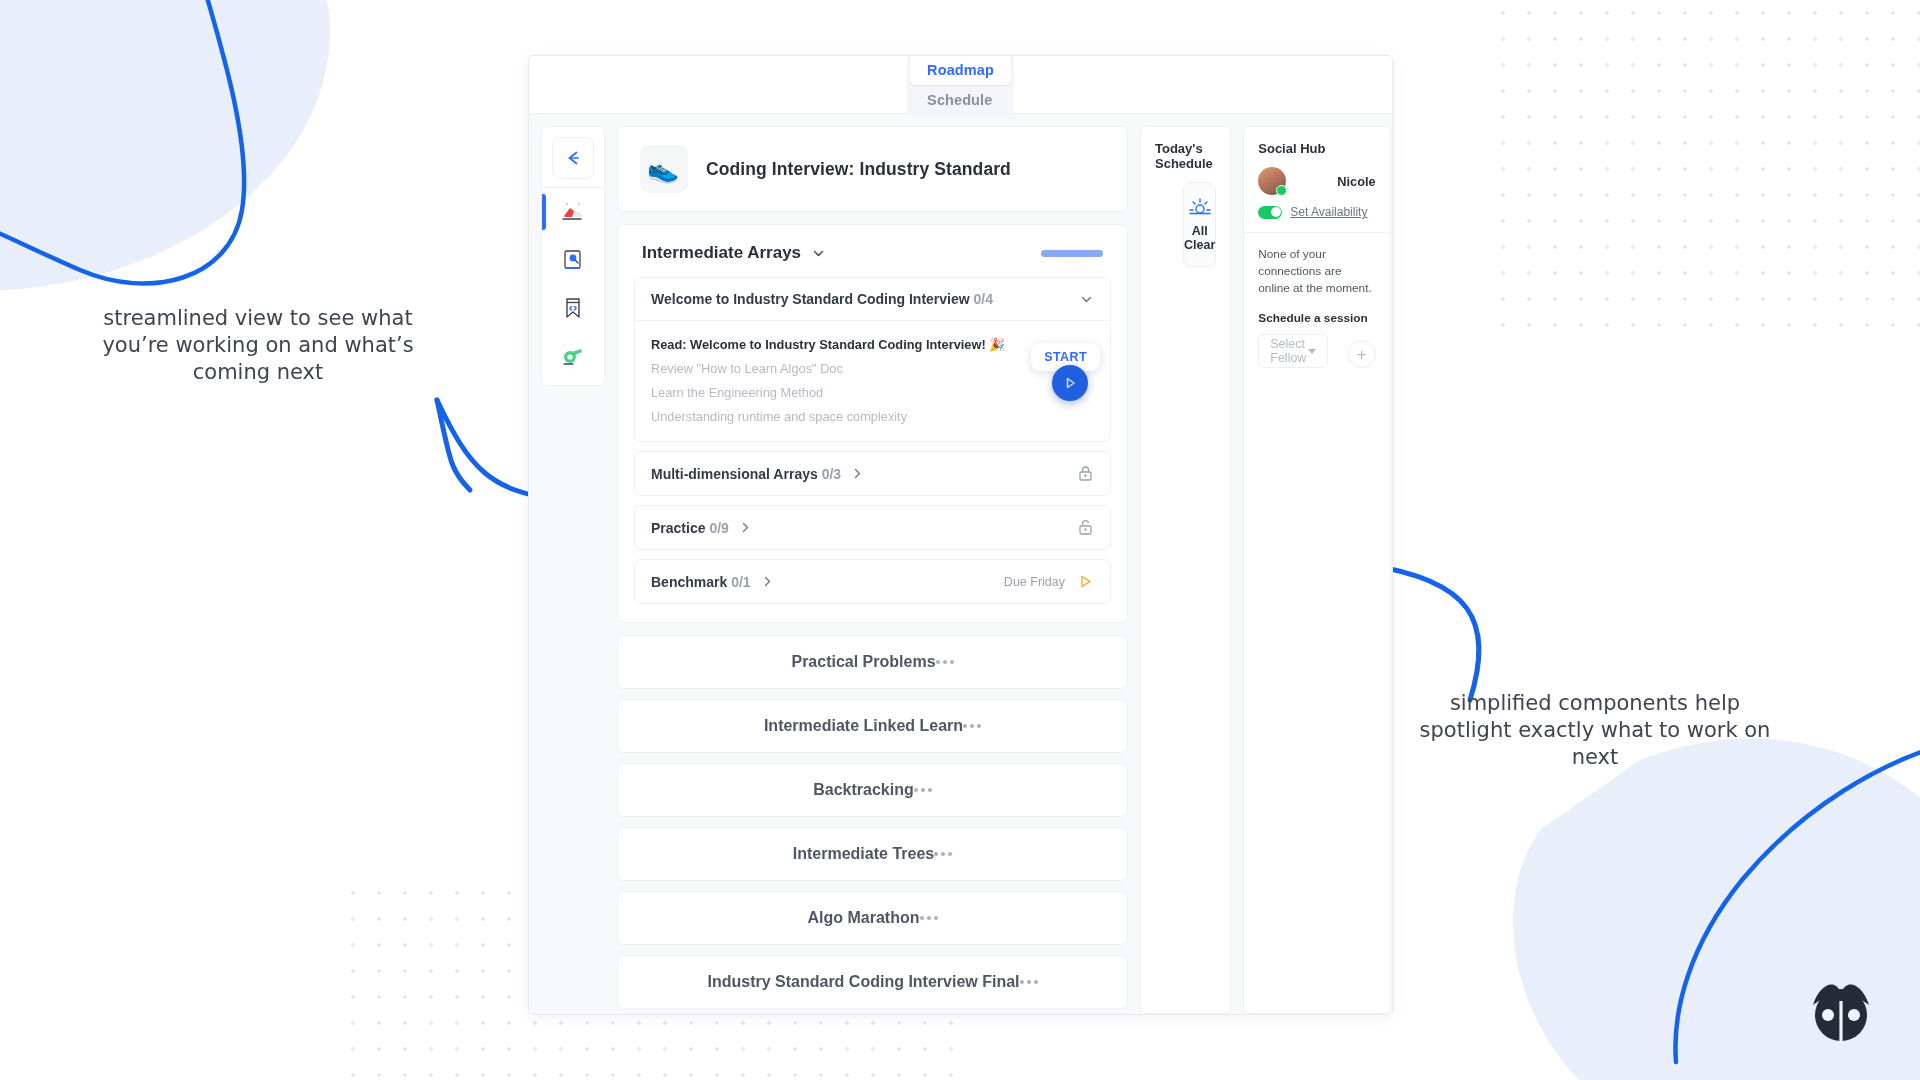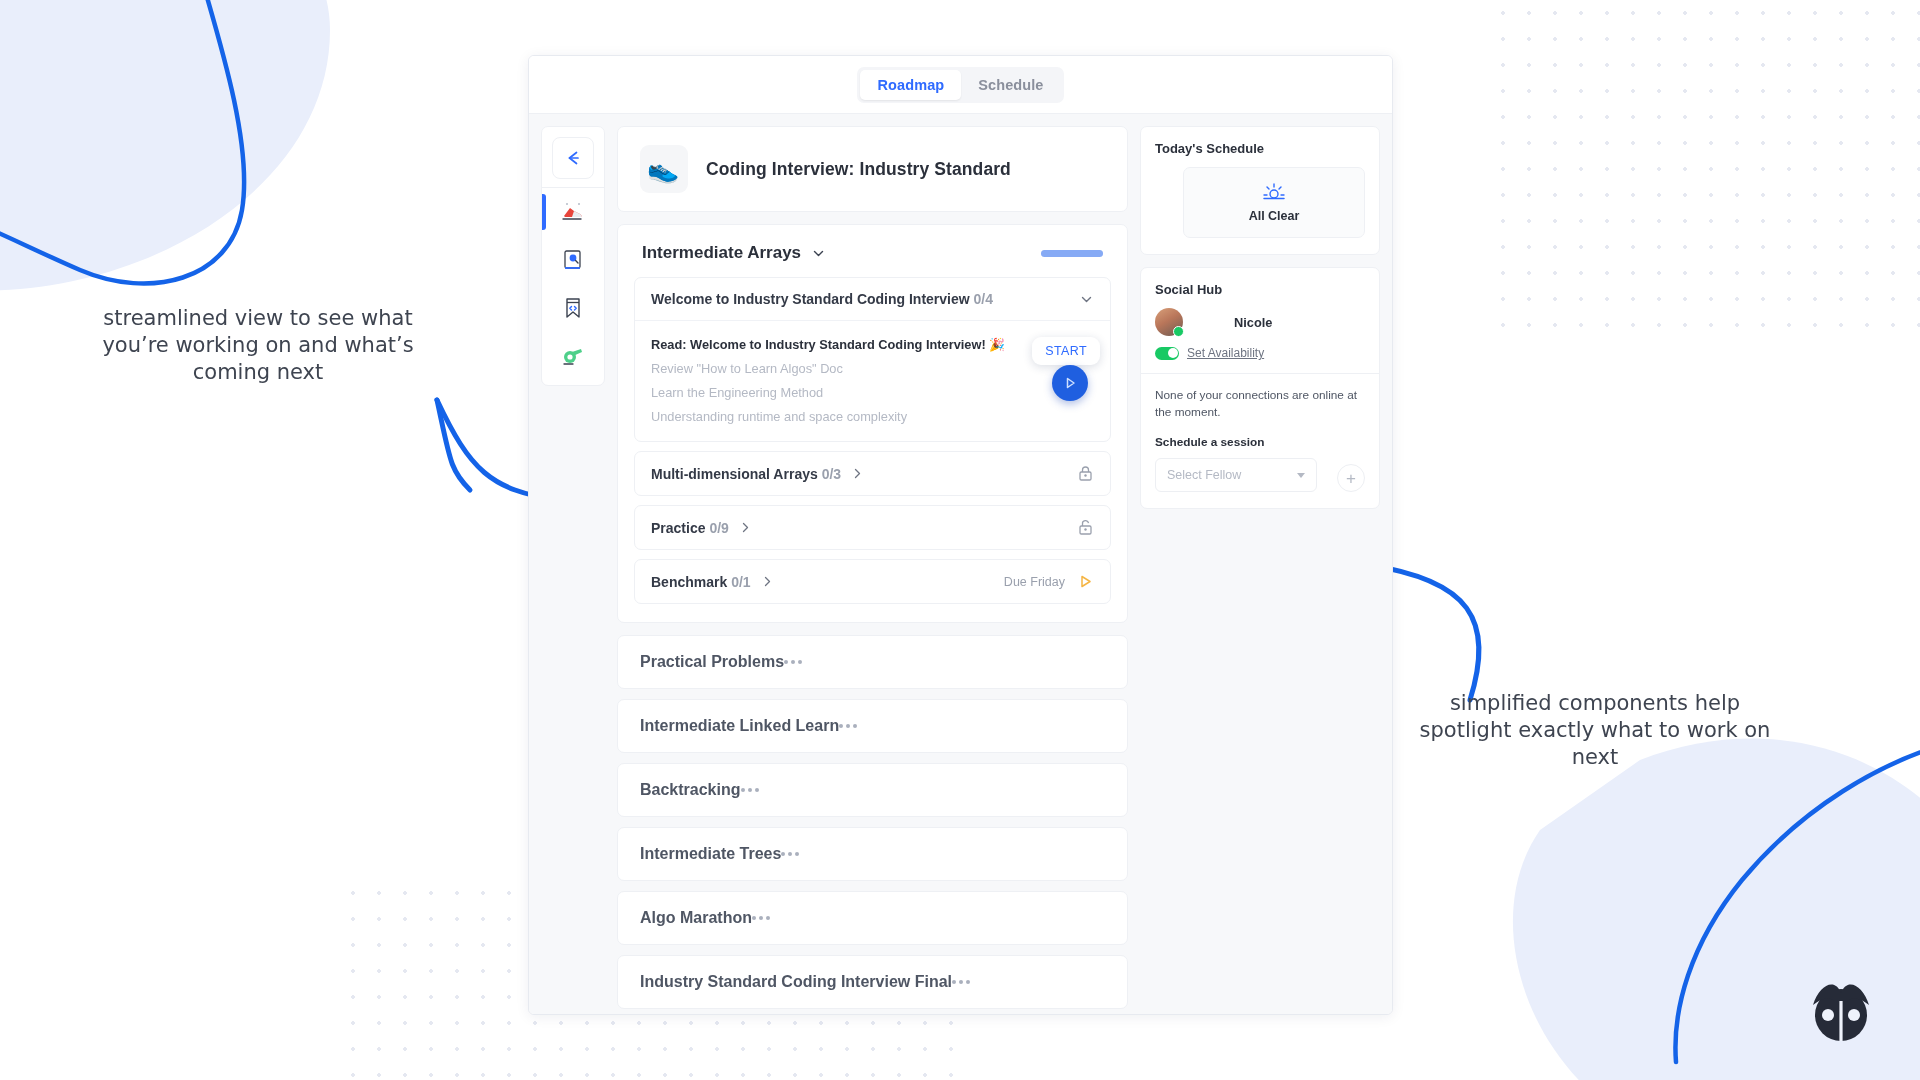--- a/index.html
+++ b/index.html
@@ -22,21 +22,21 @@
 
   
   .window {
     position: absolute; left: 528px; top: 55px; width: 865px; height: 960px;
     background: #ffffff; border: 1px solid #e7eaf0; border-radius: 6px;
     box-shadow: 0 2px 14px rgba(20,35,70,.07);
     display: flex; flex-direction: column; overflow: hidden;
   }
   .topbar { height: 58px; flex: 0 0 58px; display: flex; align-items: center;
             justify-content: center; background: #fff; border-bottom: 1px solid #eef0f4; }
-  .tabs { display: flex; background: #f4f5f8; border-radius: 7px; padding: 3px; }
+  .tabs { display: flex; background: #f4f5f8; border-radius: 7px; padding: 3px; flex-direction: column; }
   .tab { font-size: 14.5px; font-weight: 700; padding: 7px 17px; border-radius: 5px;
          color: #8a8f9c; cursor: pointer; letter-spacing: .1px; }
   .tab.active { background: #fff; color: #2f6bff; box-shadow: 0 1px 2px rgba(0,0,0,.07); }
 
   .body { flex: 1; display: flex; background: #f7f8fa; padding: 12px 12px 0 12px; gap: 12px; min-height: 0; }
 
   
   .rail { width: 64px; flex: 0 0 64px; background: #fff; border: 1px solid #eef0f4;
           border-radius: 7px; height: 260px; display: flex; flex-direction: column;
           align-items: center; padding-top: 10px; }
@@ -71,37 +71,37 @@
               padding: 13px 16px; cursor: pointer; }
   .sub-title { font-size: 14px; font-weight: 700; color: #343a47; }
   .sub-title .frac { color: #9aa0ad; font-weight: 700; }
   .sub-right { display: flex; align-items: center; gap: 12px; }
   .due { font-size: 12.5px; color: #9aa0ad; }
 
   .lessons { position: relative; border-top: 1px solid #f0f2f6; padding: 11px 16px 13px 16px; }
   .lesson { font-size: 12.8px; line-height: 19px; padding: 2.5px 0; color: #b4b9c4; cursor: pointer; }
   .lesson.current { color: #2b303b; font-weight: 700; }
 
-  .start-pill { position: absolute; right: 10px; top: 16px; background: #fff;
+  .start-pill { position: absolute; right: 10px; top: 22px; background: #fff;
     border-radius: 9px; box-shadow: 0 2px 10px rgba(25,45,90,.16); padding: 7px 13px;
-    font-size: 12.5px; font-weight: 400; color: #2f6bff; letter-spacing: .4px; cursor: pointer; }
+    font-size: 12.5px; font-weight: 700; color: #2f6bff; letter-spacing: .4px; cursor: pointer; }
   .play-btn { position: absolute; right: 22px; top: 44px; width: 36px; height: 36px;
     border-radius: 50%; background: #1f5fe0; display: flex; align-items: center;
     justify-content: center; box-shadow: 0 3px 9px rgba(25,70,180,.35); cursor: pointer; }
 
   .mod-rows { display: flex; flex-direction: column; gap: 10px; padding-bottom: 14px; }
-  .mod-row { display: flex; align-items: center; justify-content: flex-start;
+  .mod-row { display: flex; align-items: center; justify-content: center;
              background: #fff; border: 1px solid #eef0f4; border-radius: 7px;
              padding: 17px 22px; cursor: pointer; }
   .mod-row-title { font-size: 16px; font-weight: 700; color: #4f5664; }
   .dots3 { display: flex; gap: 3px; }
   .dots3 i { width: 4px; height: 4px; border-radius: 50%; background: #aab0bd; display: block; }
 
   
-  .right { width: 240px; flex: 0 0 240px; display: flex; flex-direction: column; gap: 12px; }
+  .right { width: 240px; flex: 0 0 240px; display: flex; gap: 12px; }
   .panel { background: #fff; border: 1px solid #eef0f4; border-radius: 7px; padding: 14px 14px 16px 14px; }
   .panel-title { font-size: 13px; font-weight: 700; color: #2b303b; margin-bottom: 11px; }
   .allclear { border: 1px solid #eef0f4; border-radius: 7px; background: #fafbfc;
               padding: 14px 0 14px 0; text-align: center; margin-left: 28px; }
   .allclear-label { font-size: 12.5px; font-weight: 700; color: #2b303b; margin-top: 5px; }
 
   .person { display: flex; align-items: center; gap: 11px; margin-bottom: 10px; }
   .avatar { position: relative; width: 28px; height: 28px; border-radius: 50%;
             background: linear-gradient(150deg,#d9a07a 0%,#b9765a 45%,#6b5a52 100%); }
   .avatar::after { content:""; position: absolute; right: -1px; bottom: -1px; width: 9px; height: 9px;

